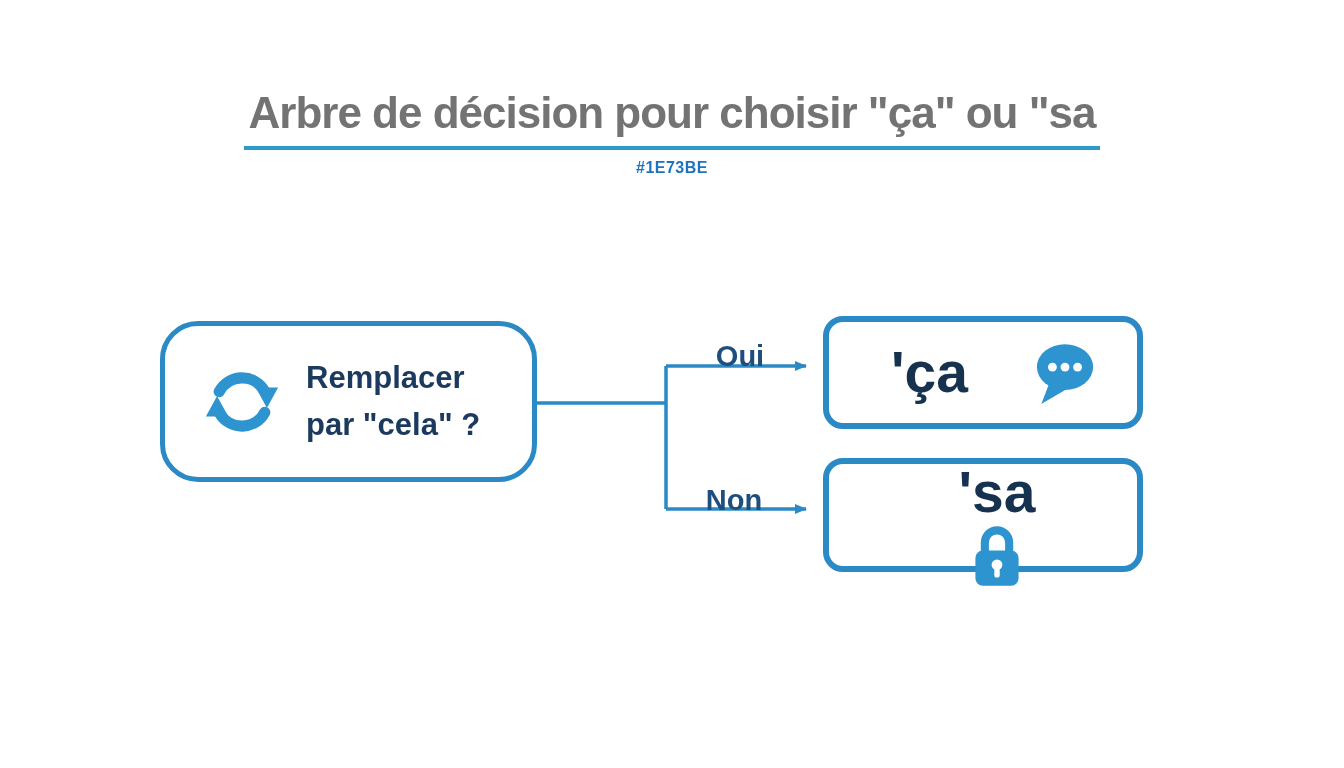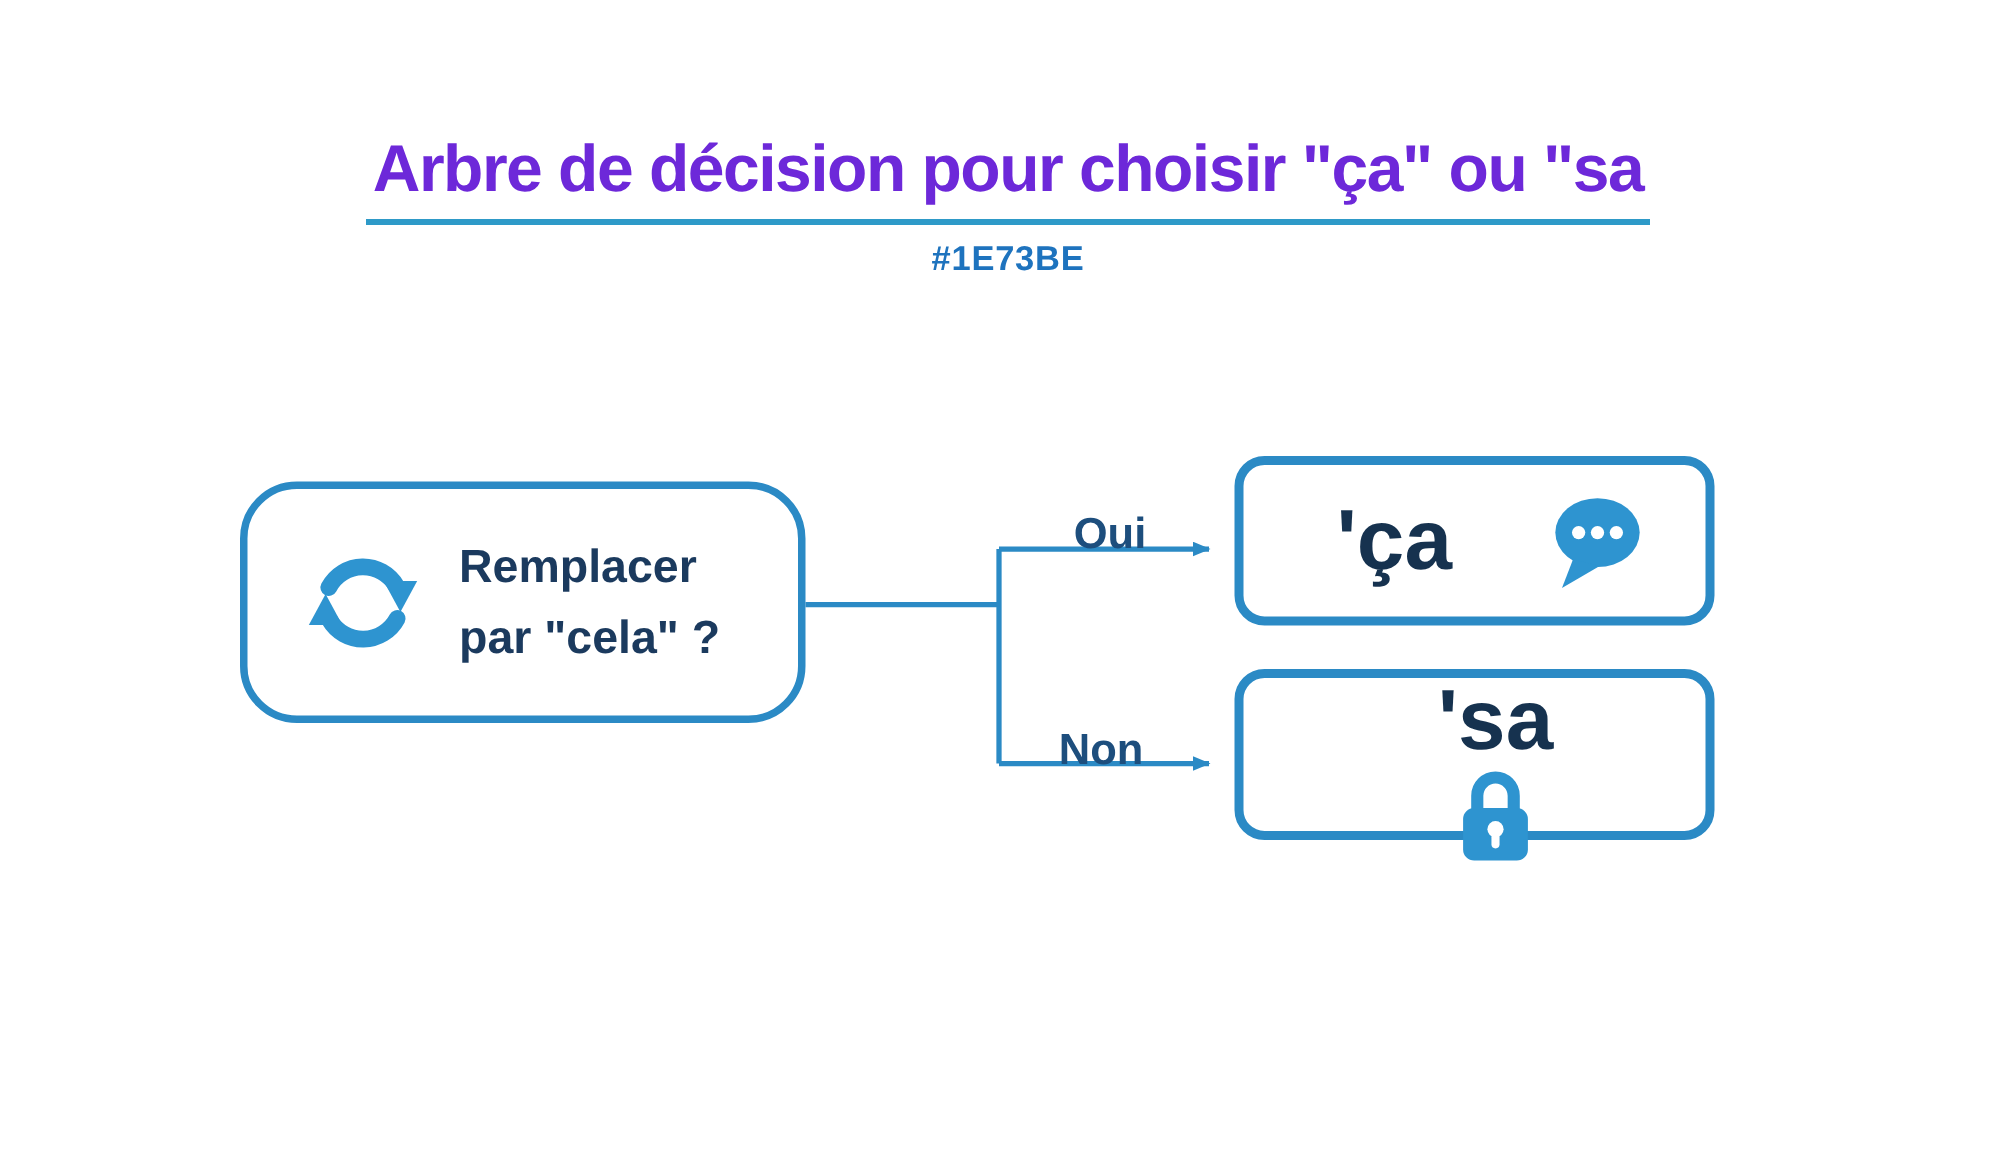--- a/index.html
+++ b/index.html
@@ -23,28 +23,28 @@
     left: 0;
     width: 100%;
     text-align: center;
   }
   .title {
     display: inline-block;
     margin: 0;
     font-size: 44px;
     font-weight: 700;
     letter-spacing: -1px;
-    color: #6d28d9;
+    color: #737373;
     line-height: 1.05;
     padding: 0 4px 10px 4px;
     border-bottom: 4px solid #2e9ac8;
   }
   .subtitle {
     margin-top: 9px;
-    font-size: 23px;
+    font-size: 16px;
     font-weight: 700;
     color: #1e73be;
     letter-spacing: 0.5px;
   }
 
   
   .connectors {
     position: absolute;
     left: 0;
     top: 0;
@@ -79,20 +79,21 @@
   }
   .node-root .root-label span { display: block; }
 
   .node-result {
     width: 320px;
     height: 113px;
     border: 6px solid #2b8ac5;
     border-radius: 20px;
     justify-content: space-between;
     padding: 0 34px 0 62px;
+    margin-top: 12px;
   }
   .node-ca { left: 823px; top: 304px; }
   .node-sa { left: 823px; top: 446px; height: 114px; flex-direction: column; }
   .result-text {
     font-size: 57px;
     font-weight: 700;
     color: #16324f;
     line-height: 1;
   }
 

